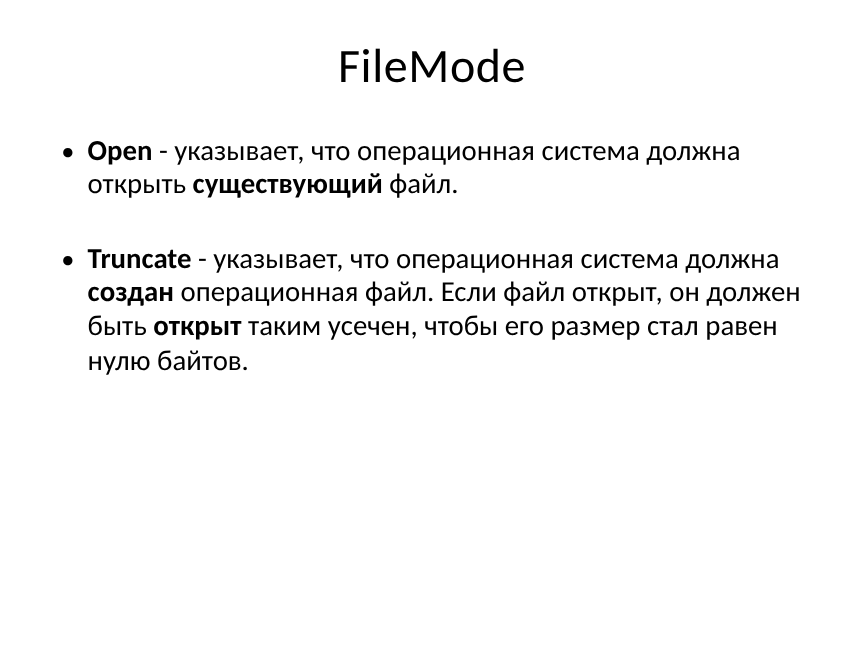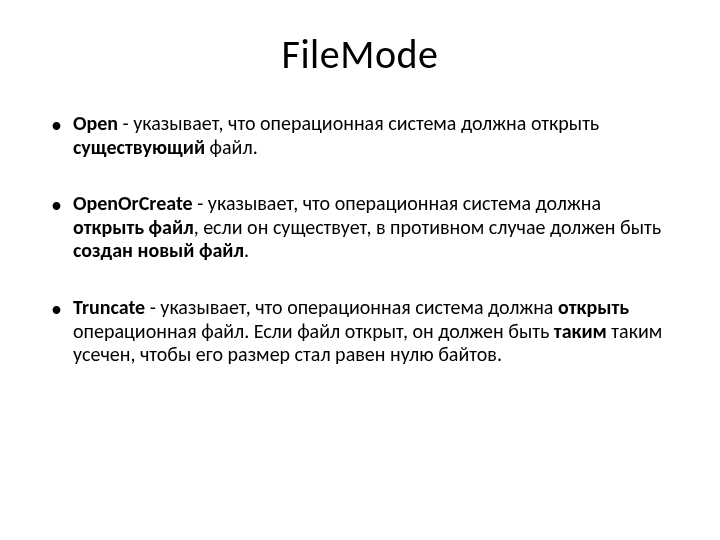--- a/index.html
+++ b/index.html
@@ -25,21 +25,21 @@
     letter-spacing: 0.5px;
   }
   ul.content {
     list-style: none;
     padding: 0;
     margin: 0;
   }
   ul.content > li {
     position: relative;
     padding-left: 28px;
-    font-size: 20px;
+    font-size: 24px;
     line-height: 1.18;
     margin-bottom: 6px;
     margin-top: 33px;
   }
   ul.content > li::before {
     content: "•";
     position: absolute;
     left: 6px;
     top: 0;
     font-size: 22px;
@@ -50,19 +50,16 @@
 </head>
 <body>
 
 <div class="slide">
   <div class="title">FileMode</div>
   <ul class="content">
     <li>
       <span class="b">Open</span><span> - указывает, что операционная система должна открыть </span><span class="b">существующий</span><span> файл.</span><span class="b"></span><span></span><span class="b"></span><span></span>
     </li>
     <li>
-      <span class="b">OpenOrCreate</span><span> - указывает, что операционная система должна </span><span class="b">открыть файл</span><span>, если он существует, в противном случае должен быть </span><span class="b">создан новый файл</span><span>.</span><span class="b"></span><span></span>
-    </li>
-    <li>
-      <span class="b">Truncate</span><span> - указывает, что операционная система должна </span><span class="b">открыть</span><span> операционная файл. Если файл открыт, он должен быть </span><span class="b">таким</span><span> таким усечен, чтобы его размер стал равен нулю байтов.</span><span class="b"></span><span></span>
+      <span class="b">Truncate</span><span> - указывает, что операционная система должна </span><span class="b">создан</span><span> операционная файл. Если файл открыт, он должен быть </span><span class="b">открыт</span><span> таким усечен, чтобы его размер стал равен нулю байтов.</span><span class="b"></span><span></span>
     </li>
   </ul>
 </div>
 
 </body></html>

